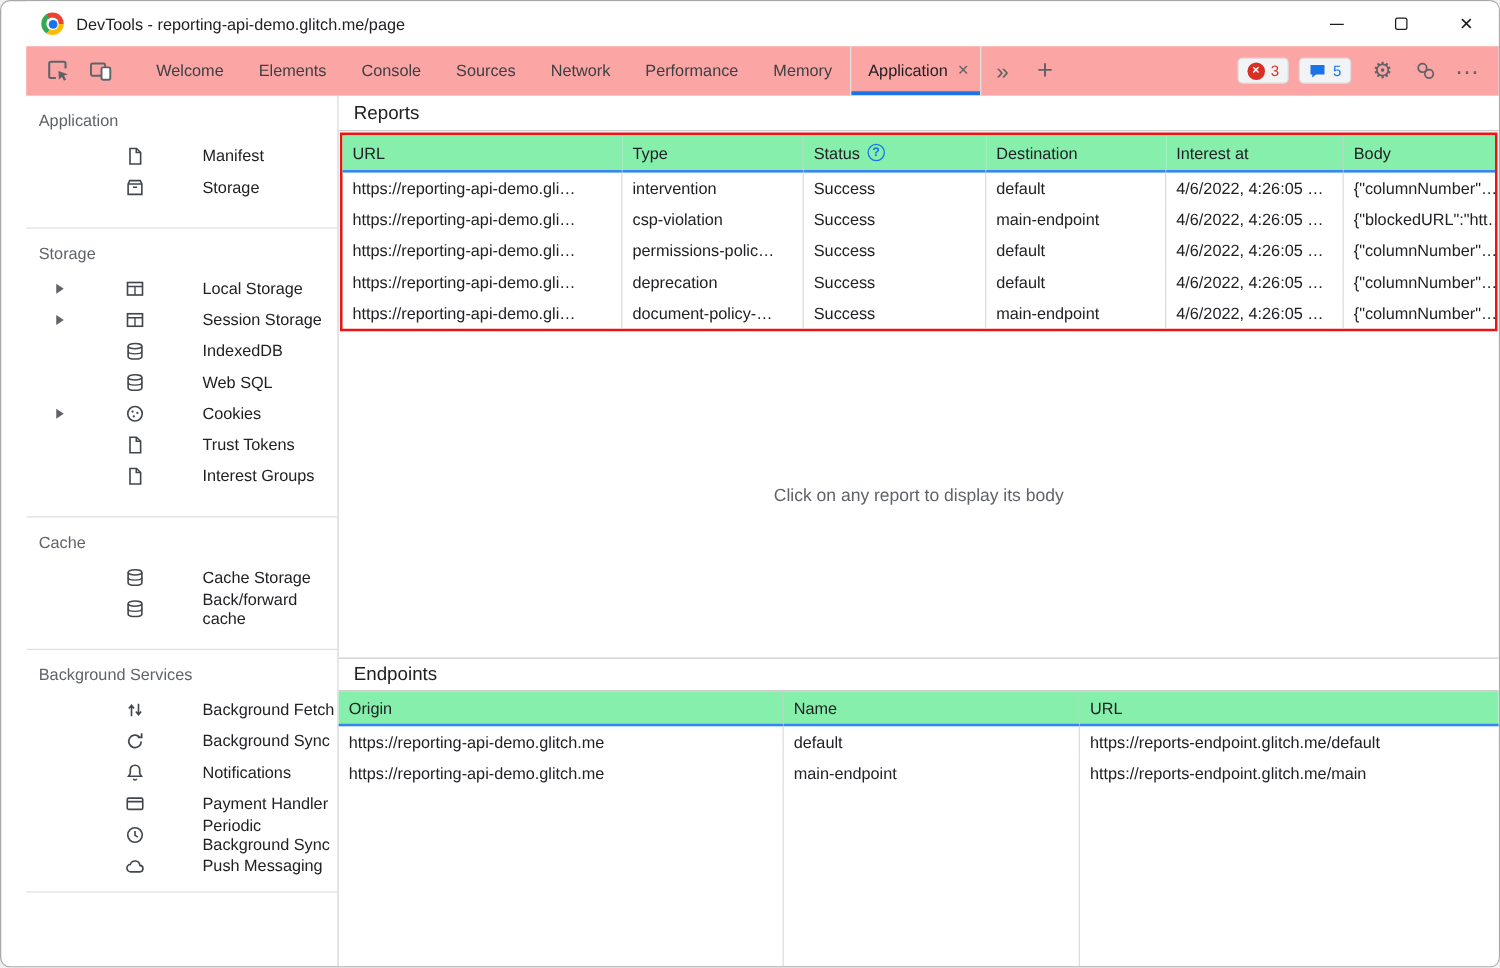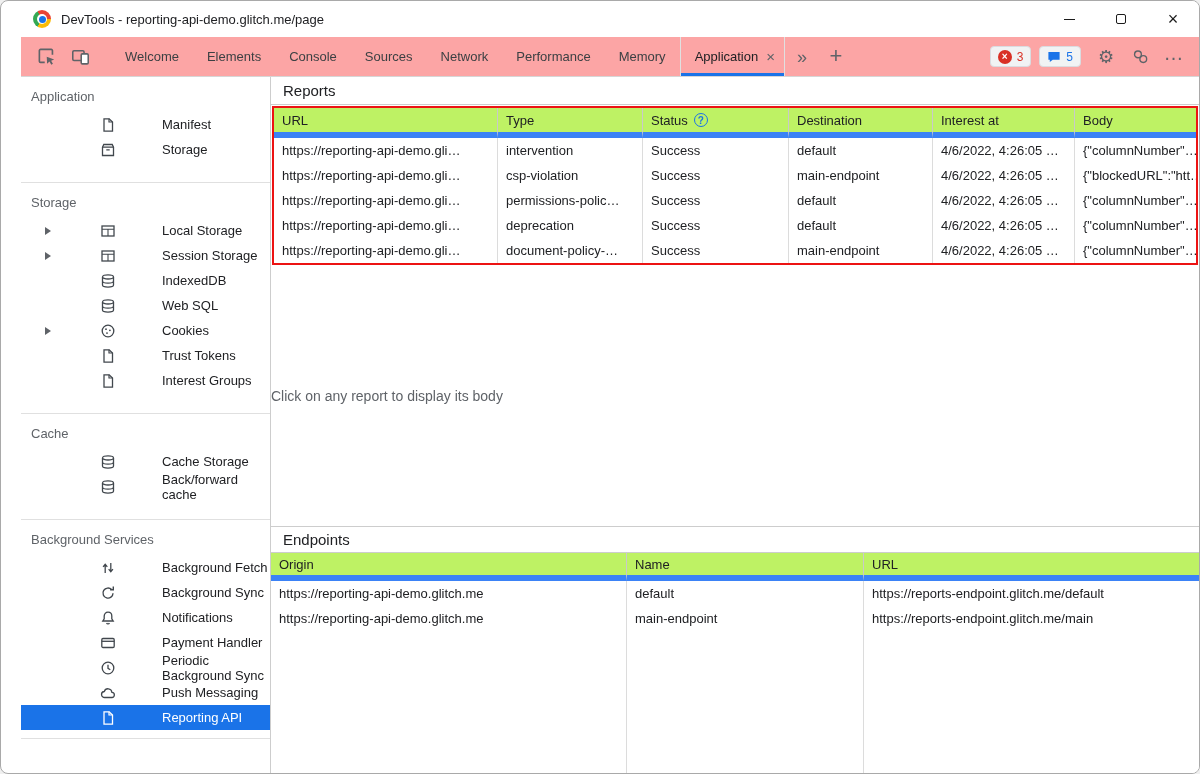--- a/index.html
+++ b/index.html
@@ -62,30 +62,30 @@
   
   .main { flex:1; display:flex; flex-direction:column; min-width:0; background:#fff; }
   .pane-header { flex:0 0 28px; height:28px; display:flex; align-items:center; padding-left:12px;
                  font-size:15px; border-bottom:1px solid #cdcdcd; background:#fff; }
   .pane-header.topline { border-top:1px solid #cdcdcd; flex-basis:27px; height:27px; }
 
   .red-box { margin:1px 1px 0 1px; border:2px solid #ec1313; }
   .rgrid { display:grid; grid-template-columns:224px 145px 146px 144px 142px 1fr;
            grid-template-rows:30px repeat(5,25px); }
   .rhead, .rrow, .ehead, .erow, .efillrow { display:contents; }
-  .hcell { background:#bef264; border-right:1px solid #c9c9c9; border-bottom:6px solid #3b82f6;
+  .hcell { background:#86efac; border-right:1px solid #c9c9c9; border-bottom:2px solid #3b82f6;
            display:flex; align-items:center; gap:6px; padding:0 8px; color:#202124; }
   .hcell.last { border-right:none; }
   .cell { display:flex; align-items:center; padding:0 8px; border-right:1px solid #dcdcdc;
           white-space:nowrap; overflow:hidden; }
   .cell.last { border-right:none; }
   .help { width:14px; height:14px; flex:0 0 14px; border-radius:50%; border:1.5px solid #1a73e8; color:#1a73e8;
           font-size:10px; font-weight:bold; display:flex; align-items:center; justify-content:center; }
 
-  .empty { flex:1; display:flex; align-items:center; justify-content:flex-start; color:#5f6368; font-size:14px; }
+  .empty { flex:1; display:flex; align-items:center; justify-content:center; color:#5f6368; font-size:14px; }
 
   .endpoints { flex:0 0 247px; display:flex; flex-direction:column; }
   .egrid { flex:1; display:grid; grid-template-columns:356px 237px 1fr; grid-template-rows:28px 25px 25px 1fr; }
   .efill { border-right:1px solid #dcdcdc; }
   .efill.last { border-right:none; }
 </style>
 </head>
 <body>
 
 <svg width="0" height="0" style="position:absolute" aria-hidden="true">
@@ -365,27 +365,20 @@
               <use href="#i-clock"></use>
             </svg>
           <span class="lbl">Periodic Background Sync</span>
         </div>
         <div class="item">
           <span class="slot"></span>
           <svg class="sicon" viewBox="0 0 16 16">
               <use href="#i-cloud"></use>
             </svg>
           <span class="lbl">Push Messaging</span>
-        </div>
-        <div class="item selected">
-          <span class="slot"></span>
-          <svg class="sicon" viewBox="0 0 16 16">
-              <use href="#i-file"></use>
-            </svg>
-          <span class="lbl">Reporting API</span>
         </div>
       </div>
 
     </div>
 
     <div class="main">
 
       <div class="pane-header">
         <span>Reports</span>
       </div>

